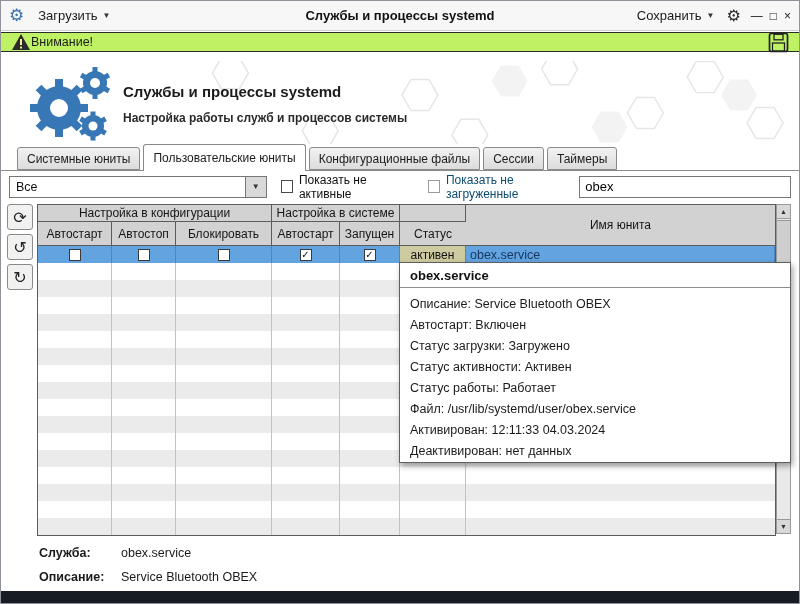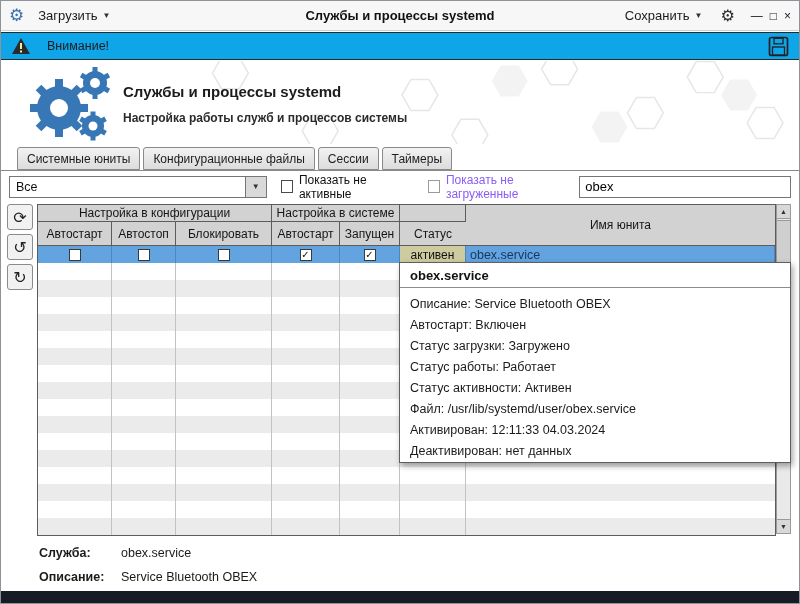--- a/index.html
+++ b/index.html
@@ -7,27 +7,27 @@
   body { font-family:"Liberation Sans","DejaVu Sans",sans-serif; font-size:12px; color:#111; }
   .window { position:relative; width:800px; height:604px; background:#fff; border:1px solid #8f9399; overflow:hidden; }
 
   
   .titlebar { position:absolute; top:0; left:0; right:0; height:30px; background:#f7f7f7; border-bottom:1px solid #cfcfcf; display:flex; align-items:center; padding:0 8px; }
   .tb-left { display:flex; align-items:center; gap:8px; }
   .app-gear { color:#3a72b0; font-size:17px; line-height:1; }
   .menu-btn { display:flex; align-items:center; gap:5px; font-size:13px; color:#1a1a1a; padding:3px 6px; border-radius:3px; cursor:default; }
   .menu-btn .arrow { font-size:8px; color:#333; }
   .tb-title { position:absolute; left:0; right:0; text-align:center; font-size:13px; font-weight:bold; pointer-events:none; }
-  .tb-right { margin-left:auto; display:flex; align-items:center; gap:12px; z-index:2;text-align:center; }
+  .tb-right { margin-left:auto; display:flex; align-items:center; gap:6px; z-index:2;text-align:center; }
   .settings-gear { color:#2d2d2d; font-size:16px; line-height:1; }
   .win-controls { display:flex; align-items:flex-start; gap:7px; font-size:12px; color:#222; margin-left:4px; }
   .win-controls span { cursor:default; line-height:12px; }
 
   
-  .warnbar { position:absolute; top:31px; left:0; right:0; height:28px; background:#0ea5e9; border-top:1px solid #2a2a2a; border-bottom:1px solid #2a2a2a; display:flex; align-items:center; padding:0 10px; gap:16px; }
+  .warnbar { position:absolute; top:31px; left:0; right:0; height:20px; background:#bef264; border-top:1px solid #2a2a2a; border-bottom:1px solid #2a2a2a; display:flex; align-items:center; padding:0 10px; gap:0; }
   .warn-text { font-size:12.5px; color:#1c1c1c; }
   .warn-save { margin-left:auto; display:flex; align-items:center; }
 
   
   .appheader { position:absolute; top:60px; left:0; right:0; height:83px; background:#fff; overflow:hidden; }
   .hexbg { position:absolute; top:0; left:0; width:100%; height:100%; }
   .logo { position:absolute; left:22px; top:5px; }
   .ah-title { position:absolute; left:122px; top:22px; font-size:15px; font-weight:bold; color:#1b1b1b; }
   .ah-sub { position:absolute; left:122px; top:50px; font-size:12px; font-weight:bold; color:#2a2a2a; }
 
@@ -37,21 +37,21 @@
   .tab { height:23px; margin-top:3px; margin-right:3px; background:linear-gradient(#f2f2f2,#dcdcdc); border:1px solid #8a8a8a; border-radius:3px 3px 0 0; padding:0 9px; font-size:12px; display:flex; align-items:center; color:#1c1c1c; cursor:default; }
   .tab.active { height:27px; margin-top:0; background:#fff; border-bottom:none; z-index:3; }
 
   
   .filterbar { position:absolute; top:174px; left:8px; right:8px; height:23px; display:flex; align-items:center; }
   .dropdown { width:276px; height:22px; border:1px solid #767676; background:#fff; display:flex; align-items:center; cursor:default; }
   .dropdown .dd-text { flex:1; padding-left:6px; font-size:12.5px; }
   .dropdown .dd-btn { width:21px; height:100%; background:#d9d9d9; border-left:1px solid #767676; display:flex; align-items:center; justify-content:center; font-size:8px; color:#333; }
   .chk { display:flex; align-items:center; gap:6px; margin-left:14px; cursor:default; }
   .cb { width:13px; height:13px; border:1px solid #4a4a4a; background:#fff; display:inline-flex; align-items:center; justify-content:center; font-size:11px; line-height:1; }
-  .chk.disabled { color:#8b5cf6;justify-content:space-between; }
+  .chk.disabled { color:#0c4a6e;justify-content:space-between; }
   .chk.disabled .cb { border-color:#9b9b9b; }
   .search-input { margin-left:auto; width:226px; height:22px; border:1px solid #767676; padding:0 5px; font-size:13px; font-family:"Liberation Sans","DejaVu Sans",sans-serif; }
 
   
   .side-btn { position:absolute; left:6px; width:26px; height:26px; background:#f1f1f1; border:1px solid #8b8b8b; border-radius:3px; display:flex; align-items:center; justify-content:center; font-size:16px; color:#222; cursor:default; }
 
   
   .tbl { position:absolute; left:36px; top:203px; width:739px; border:1px solid #5c5c5c; border-top:none; }
   .thead { display:grid; grid-template-columns:74px 64px 96px 68px 60px 66px 309px; grid-template-rows:17px 24px; background:#d2d2d2; border-top:1px solid #5c5c5c; }
   .th { border-right:1px solid #5c5c5c; border-bottom:1px solid #5c5c5c; display:flex; align-items:center; justify-content:center; font-size:12px; color:#161616; overflow:hidden; white-space:nowrap; }
@@ -189,20 +189,21 @@
         </g>
       </g>
     </svg>
     <div class="ah-title">Службы и процессы systemd</div>
     <div class="ah-sub">Настройка работы служб и процессов системы</div>
   </div>
 
   <div class="tabline"></div>
   <div class="tabbar">
     <div class="tab">Системные юниты</div>
+    <div class="tab active">Пользовательские юниты</div>
     <div class="tab">Конфигурационные файлы</div>
     <div class="tab">Сессии</div>
     <div class="tab">Таймеры</div>
   </div>
 
   <div class="filterbar">
     <div class="dropdown">
       <span class="dd-text">Все</span>
       <span class="dd-btn">▼</span>
     </div>
@@ -412,22 +413,22 @@
     <div class="vs-thumb"></div>
     <div class="vs-btn down">▼</div>
   </div>
 
   <div class="tooltip">
     <div class="tt-title">obex.service</div>
     <div class="tt-body">
       <div class="tt-line">Описание: Service Bluetooth OBEX</div>
       <div class="tt-line">Автостарт: Включен</div>
       <div class="tt-line">Статус загрузки: Загружено</div>
+      <div class="tt-line">Статус активности: Активен</div>
       <div class="tt-line">Статус работы: Работает</div>
-      <div class="tt-line">Статус активности: Активен</div>
       <div class="tt-line">Файл: /usr/lib/systemd/user/obex.service</div>
       <div class="tt-line">Активирован: 12:11:33 04.03.2024</div>
       <div class="tt-line">Деактивирован: нет данных</div>
     </div>
   </div>
 
   <div class="footer-row" style="top:545px;align-items:center;">
     <span class="f-label">Служба:</span>
     <span class="f-value">obex.service</span>
   </div>

